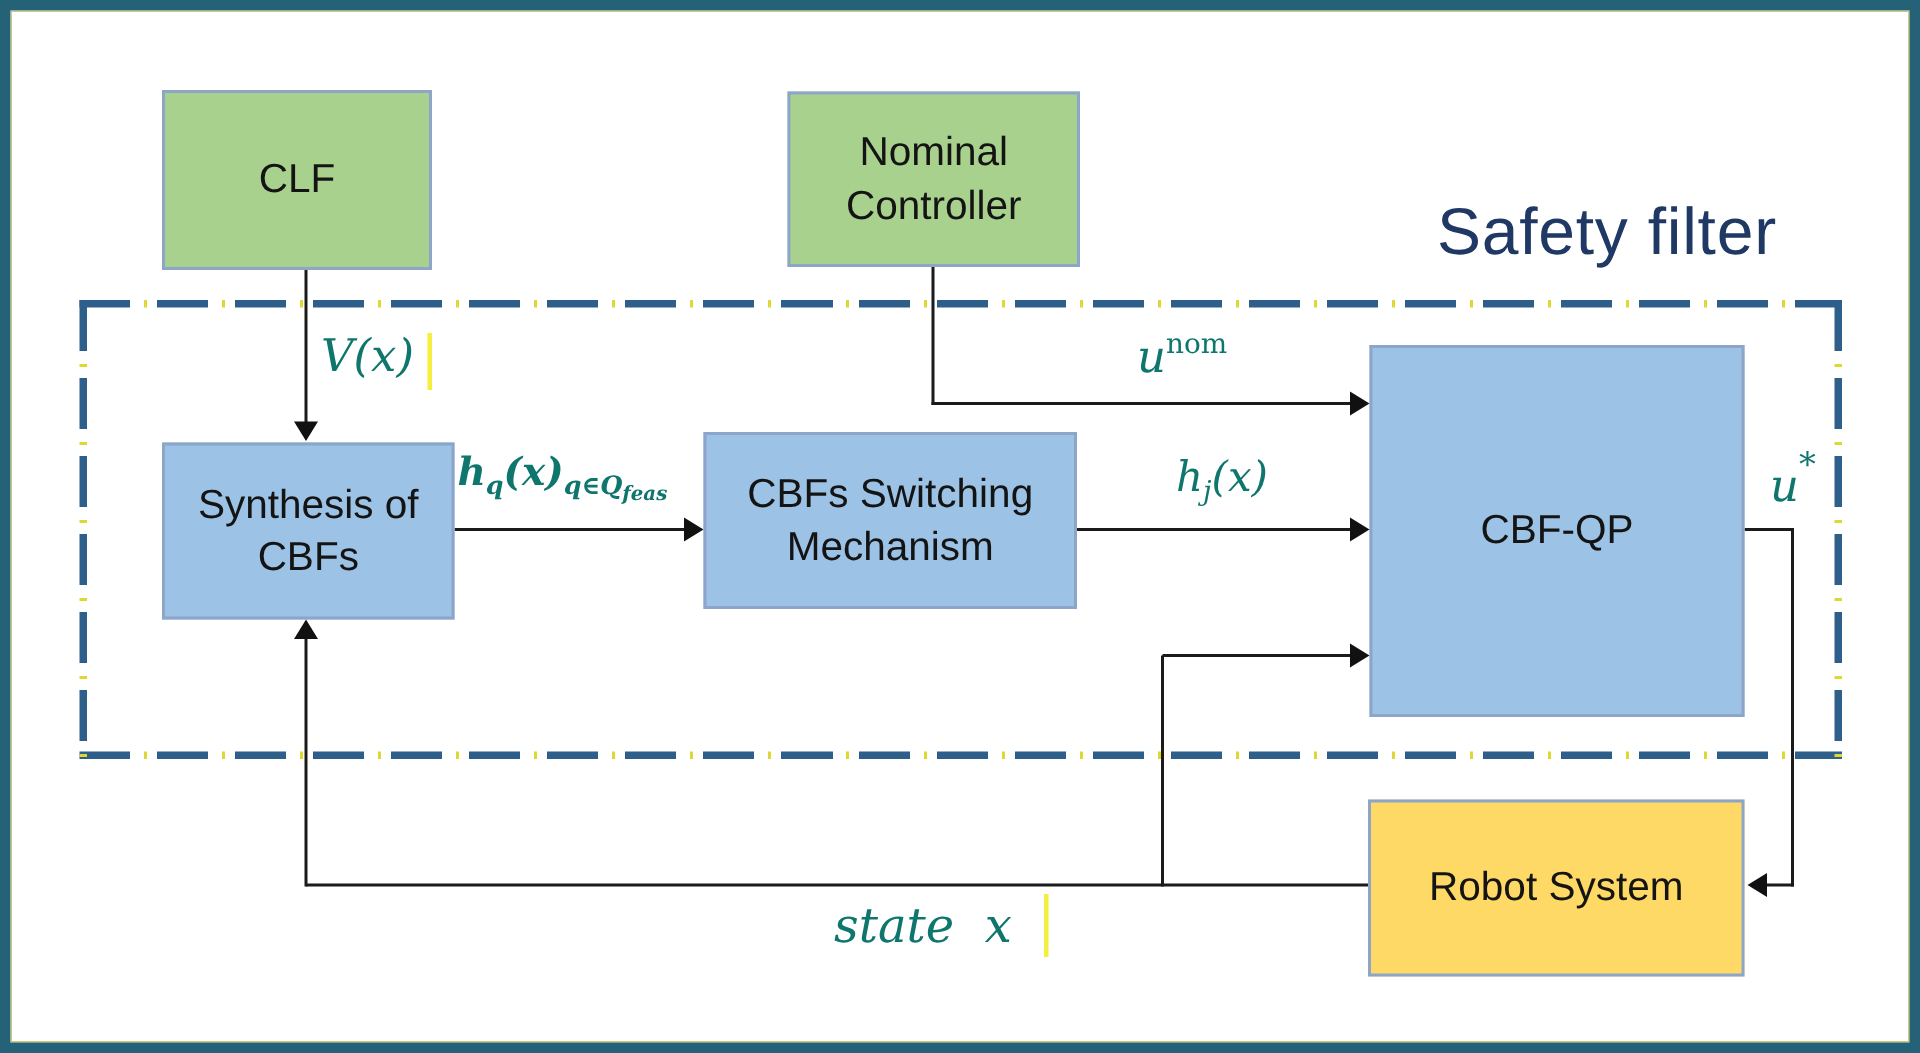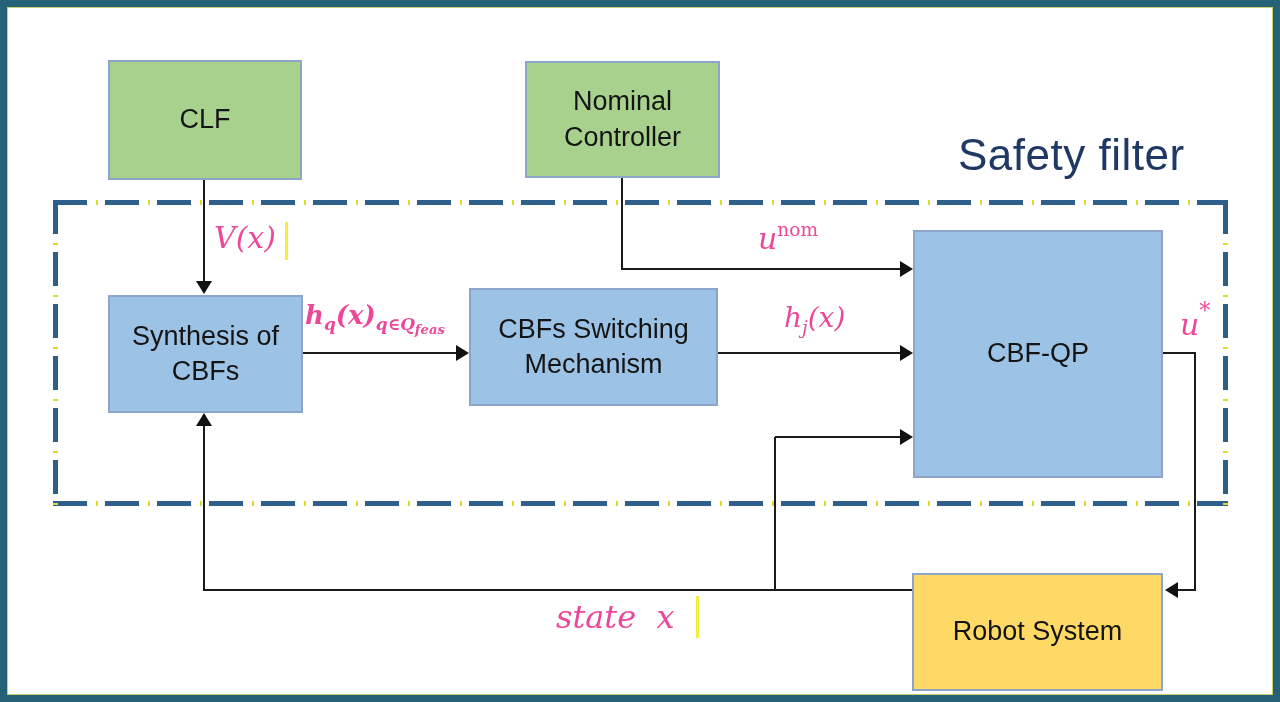--- a/index.html
+++ b/index.html
@@ -25,21 +25,21 @@
   .ln{position:absolute;background:#1b1b1b;z-index:2;}
   
   .arr{position:absolute;width:0;height:0;z-index:4;}
   .arr-r{border-left:13px solid #111;border-top:8px solid transparent;border-bottom:8px solid transparent;}
   .arr-l{border-right:13px solid #111;border-top:8px solid transparent;border-bottom:8px solid transparent;}
   .arr-d{border-top:13px solid #111;border-left:8px solid transparent;border-right:8px solid transparent;}
   .arr-u{border-bottom:13px solid #111;border-left:8px solid transparent;border-right:8px solid transparent;}
   
   .math{
     position:absolute;font-family:"DejaVu Serif",serif;font-style:italic;
-    color:#ec4899;z-index:5;white-space:pre;
+    color:#0f766e;z-index:5;white-space:pre;
   }
   .math sub{font-size:65%;font-style:italic;}
   .math sub sub{font-size:78%;}
   .math sup{font-size:62%;font-style:normal;position:relative;top:-2px;}
   
   .dash-h{position:absolute;height:5px;z-index:1;
     background:repeating-linear-gradient(90deg,#2E5F8A 0 34px,rgba(0,0,0,0) 34px 43px,#ded832 43px 45px,rgba(0,0,0,0) 45px 52px);}
   .dash-v{position:absolute;width:5px;z-index:1;
     background:repeating-linear-gradient(180deg,#2E5F8A 0 34px,rgba(0,0,0,0) 34px 43px,#ded832 43px 45px,rgba(0,0,0,0) 45px 52px);}
   
@@ -76,41 +76,41 @@
   <div class="ln" style="left:775px;top:436px;width:128px;height:2px;"></div>
 
   <div class="arr arr-d" style="left:196px;top:281px;"></div>
   <div class="arr arr-r" style="left:900px;top:261px;"></div>
   <div class="arr arr-r" style="left:456px;top:345px;"></div>
   <div class="arr arr-r" style="left:900px;top:345px;"></div>
   <div class="arr arr-r" style="left:900px;top:429px;"></div>
   <div class="arr arr-l" style="left:1165px;top:582px;"></div>
   <div class="arr arr-u" style="left:196px;top:413px;"></div>
 
-  <div class="box green" style="left:108px;top:60px;width:194px;height:120px;">
+  <div class="box green" style="left:108px;top:60px;width:180px;height:120px;">
     <span>CLF</span>
   </div>
 
   <div class="box green" style="left:525px;top:61px;width:195px;height:117px;">
     <span>Nominal Controller</span>
   </div>
 
   <div class="box blue" style="left:108px;top:295px;width:195px;height:118px;">
     <span>Synthesis of CBFs</span>
   </div>
 
   <div class="box blue" style="left:469px;top:288px;width:249px;height:118px;">
     <span>CBFs Switching Mechanism</span>
   </div>
 
   <div class="box blue" style="left:913px;top:230px;width:250px;height:248px;text-align:center;">
     <span>CBF-QP</span>
   </div>
 
-  <div class="box yellow" style="left:912px;top:533px;width:251px;height:118px;margin-top:40px;">
+  <div class="box yellow" style="left:912px;top:533px;width:251px;height:118px;">
     <span>Robot System</span>
   </div>
 
   <div class="math" style="left:214px;top:220px;font-size:30px;">V(x)</div>
   <div class="caret" style="left:285px;top:222px;height:38px;"></div>
 
   <div class="math" style="left:758px;top:221px;font-size:30px;"><span>u</span><sup>nom</sup></div>
 
   <div class="math" style="left:305px;top:300px;font-size:26px;font-weight:bold;"><span>h</span><sub>q</sub><span>(x)</span><sub><span>q∈Q</span><sub>feas</sub></sub></div>
 

